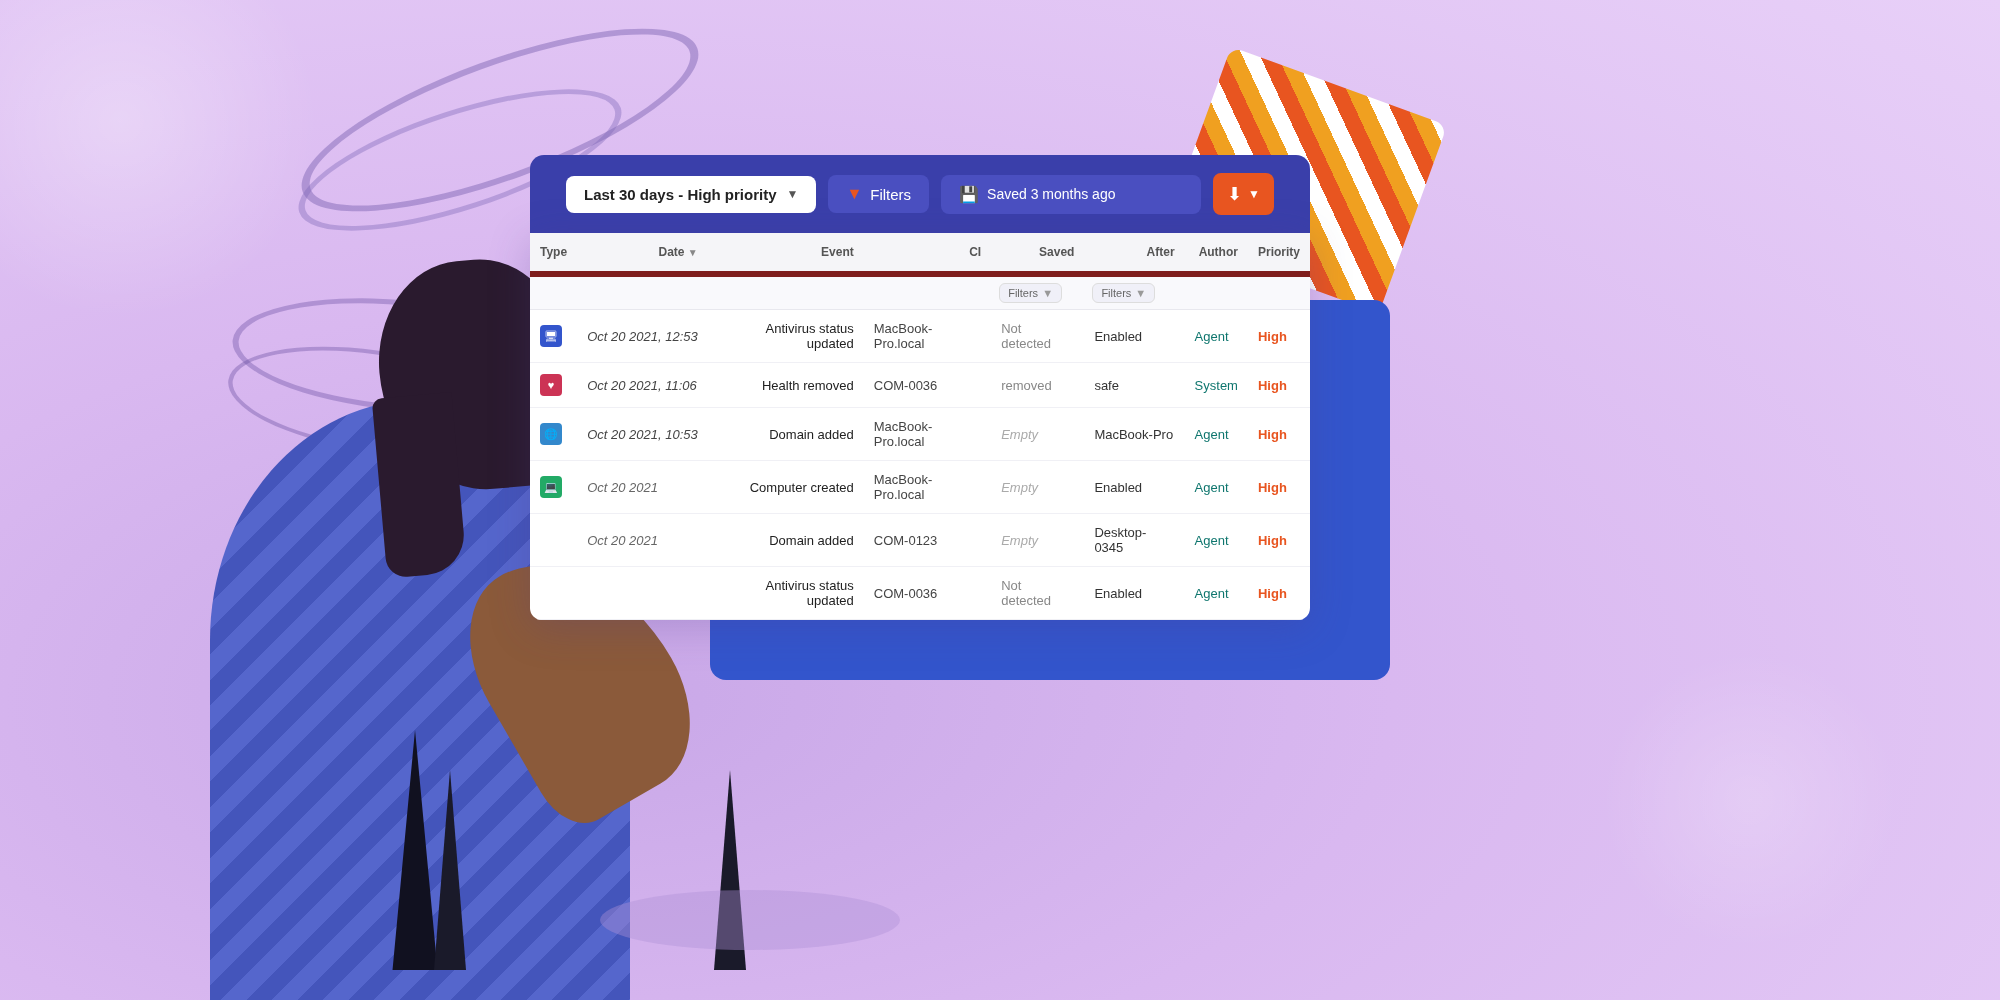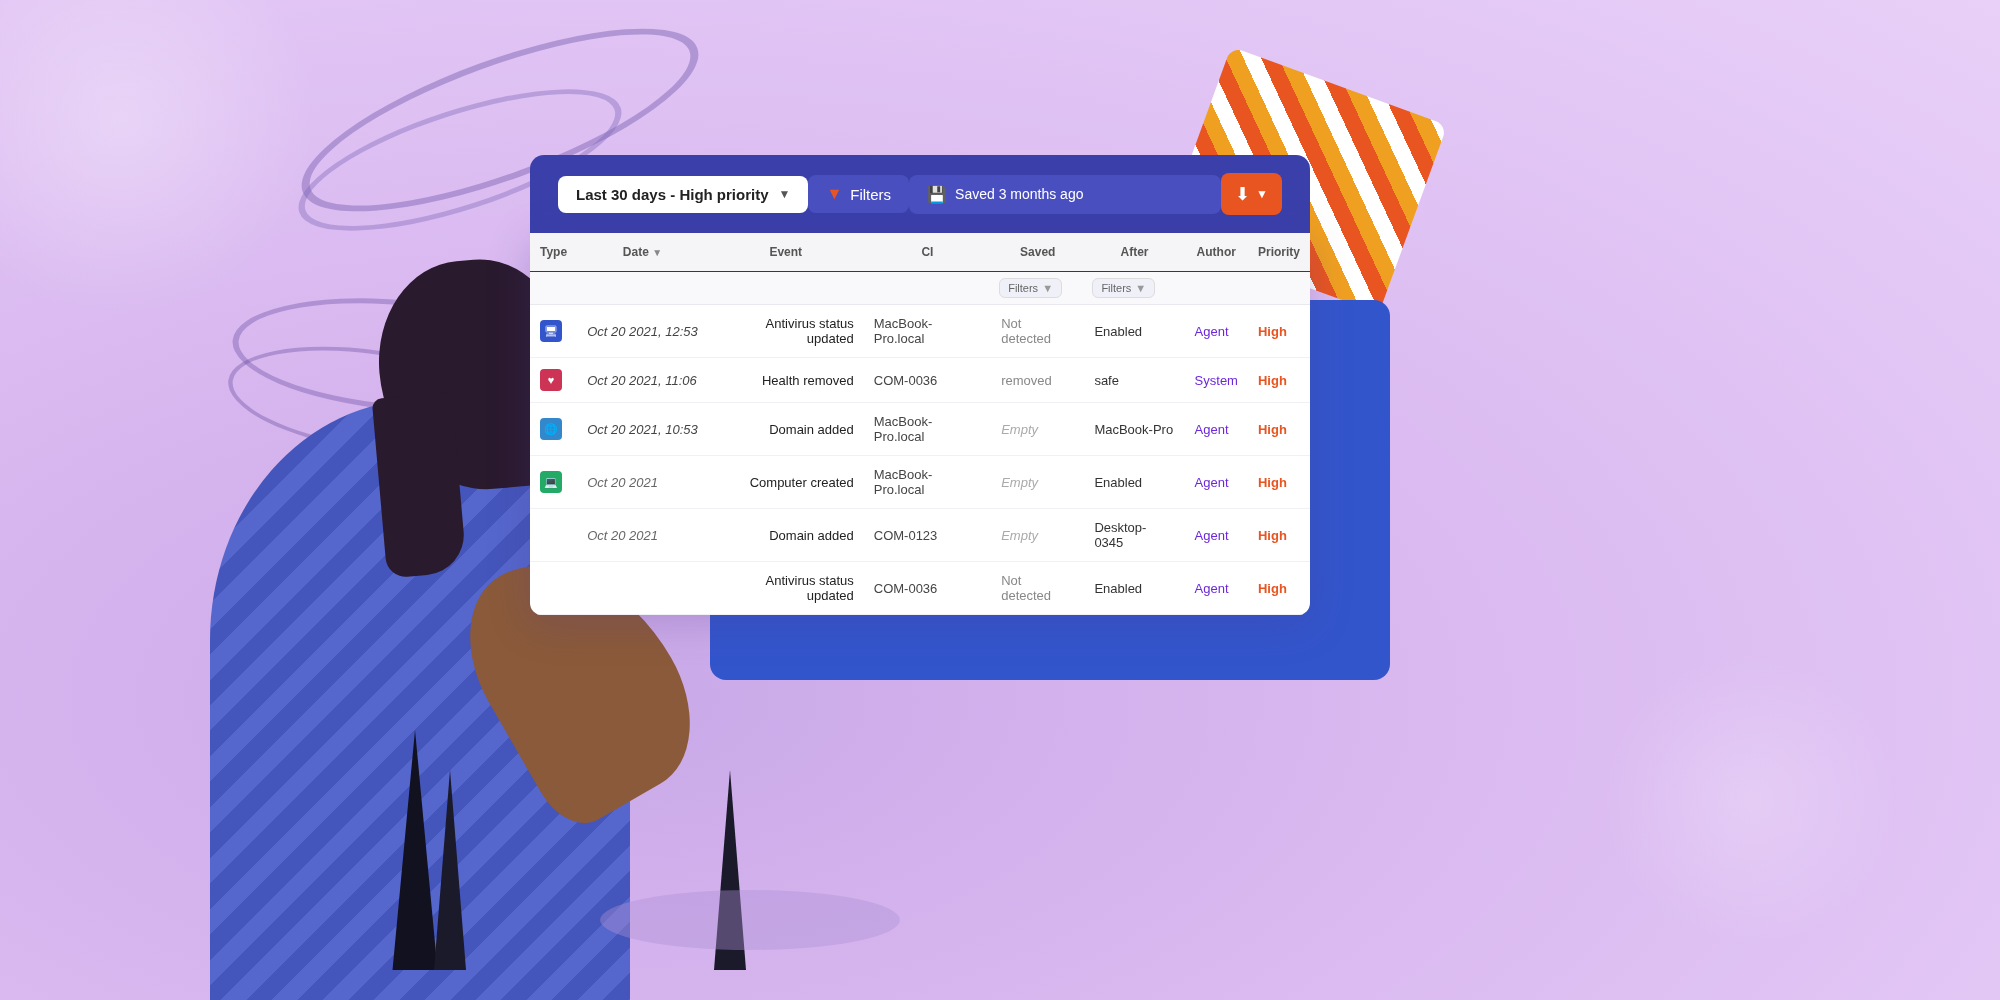--- a/index.html
+++ b/index.html
@@ -222,23 +222,24 @@
       top: 155px;
       left: 530px;
       width: 780px;
       z-index: 20;
     }
 
     
     .filter-bar {
       background: #3a3faa;
       border-radius: 14px 14px 0 0;
-      padding: 18px 28px;
+      padding: 18px 36px;
       display: flex;
       align-items: center;
+      gap: 12px;
     }
 
     .filter-dropdown {
       background: #fff;
       border-radius: 8px;
       padding: 10px 18px;
       display: flex;
       align-items: center;
       gap: 10px;
       font-size: 15px;
@@ -309,25 +310,25 @@
       border-collapse: collapse;
       font-size: 13px;
     }
 
     thead tr {
       background: #f5f5f8;
     }
 
     thead th {
       padding: 12px 10px;
-      text-align: center;
+      text-align: right;
       font-weight: 600;
       color: #555;
       font-size: 12px;
-      border-bottom: 1px solid #7f1d1d;
+      border-bottom: 6px solid #7f1d1d;
       white-space: nowrap;
     }
 
     .filter-row td {
       padding: 6px 8px;
       background: #f9f9fc;
       border-bottom: 1px solid #e8e8ee;
     }
 
     .filter-pill {
@@ -368,21 +369,21 @@
     .icon-heart { background: #cc3355; color: #fff; }
     .icon-domain { background: #3388cc; color: #fff; }
     .icon-computer { background: #22aa66; color: #fff; }
 
     .date-cell { color: #444; white-space: nowrap; font-style: italic; }
     .event-cell { font-weight: 500; color: #222; text-align: right; }
     .ci-cell { color: #444; }
     .empty-val { color: #aaa; font-style: italic; margin-top: 42px; }
     .before-cell { color: #888; }
     .after-cell { color: #333; }
-    .author-cell { color: #6d28d9; }
+    .author-cell { color: #0f766e; }
     .priority-high { color: #e85520; font-weight: 600; }
 
     
     .oval-bl {
       position: absolute;
       bottom: 50px;
       left: 600px;
       width: 300px;
       height: 60px;
       background: #b090d8;

